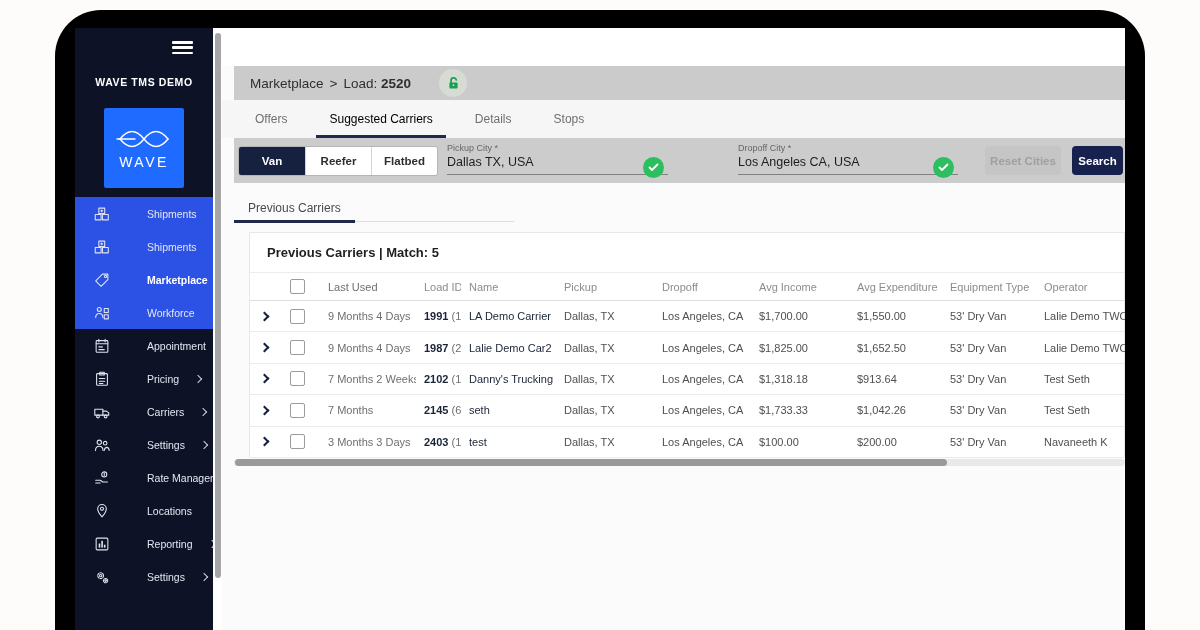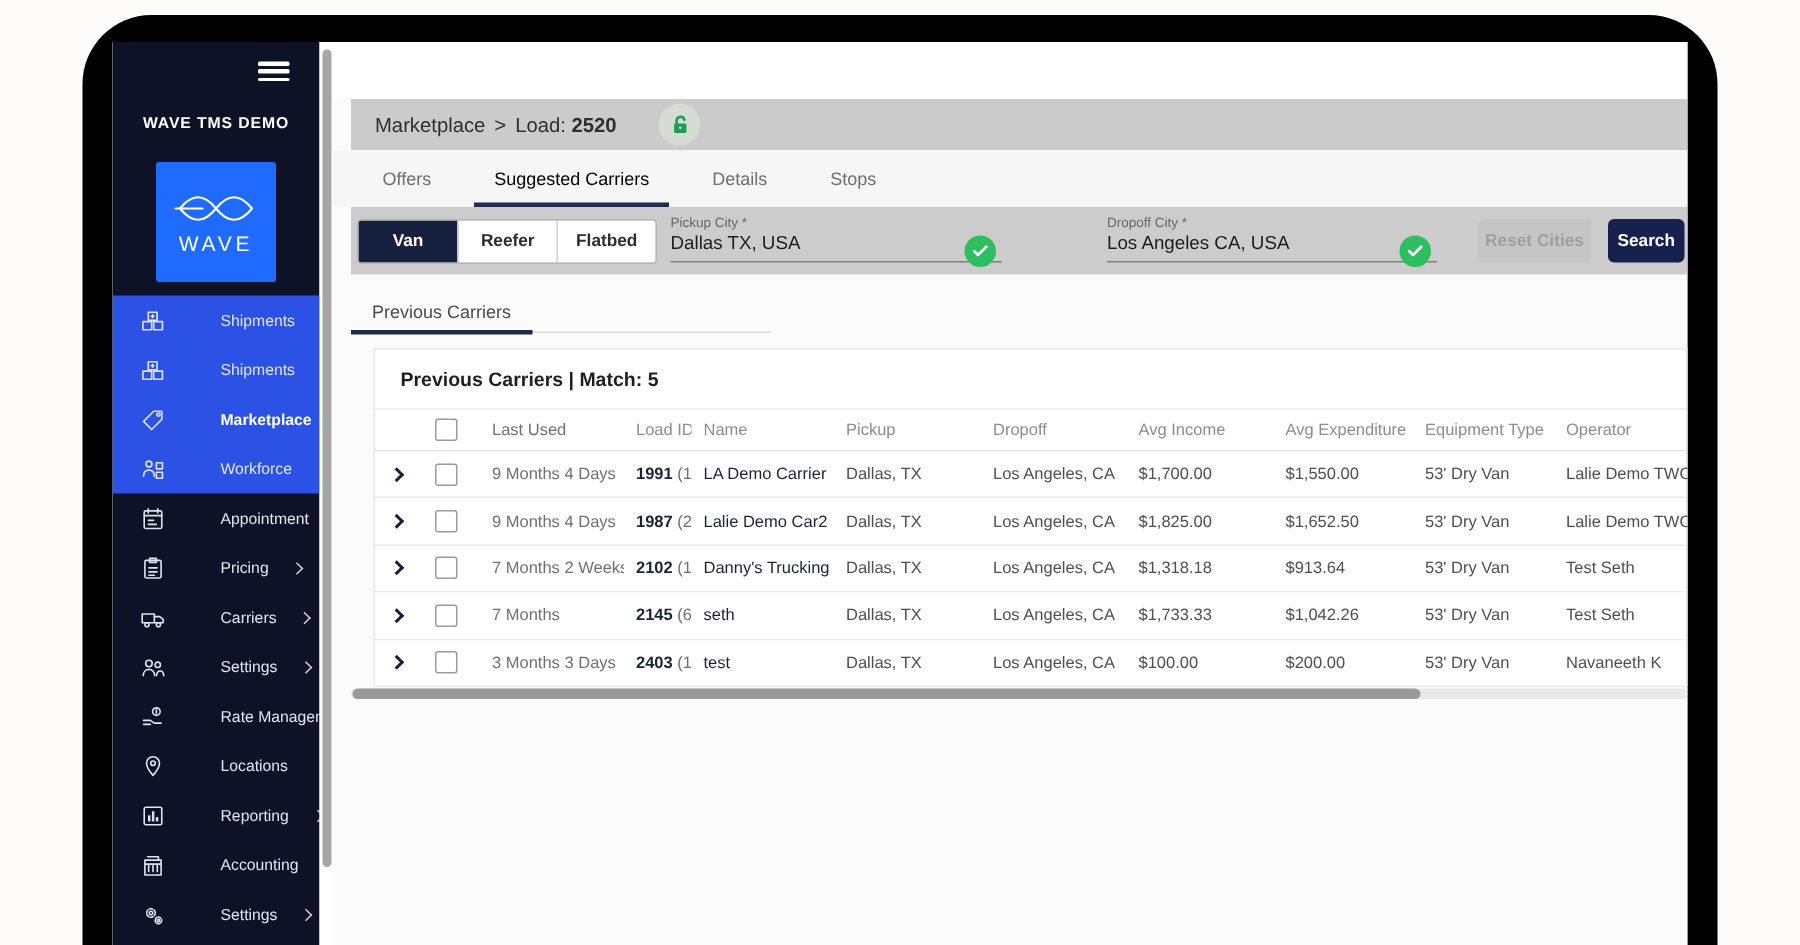--- a/index.html
+++ b/index.html
@@ -247,31 +247,20 @@
                   <rect x="9.2" y="6.5" width="1.8" height="7.5" fill="#dfe3ee" stroke="none"></rect>
                   <rect x="12.1" y="10.8" width="1.8" height="3.2" fill="#dfe3ee" stroke="none"></rect>
                 </svg>
             </span>
             <span class="nav-label">Reporting</span>
             <span class="chev-right"></span>
           </div>
           <div class="nav-item">
             <span class="nicon">
               <svg width="18" height="18" viewBox="0 0 20 20">
-                  <rect x="4" y="6" width="12" height="11"></rect>
-                  <path d="M6 3.5h8V6 M6.8 9v5.5 M10 9v5.5 M13.2 9v5.5 M4 9h12"></path>
-                </svg>
-            </span>
-            <span class="nav-label">Accounting</span>
-            <span class="badge">30</span>
-            <span class="chev-right"></span>
-          </div>
-          <div class="nav-item">
-            <span class="nicon">
-              <svg width="18" height="18" viewBox="0 0 20 20">
                   <circle cx="8.5" cy="8.5" r="3.2" stroke-dasharray="2.2 1.2"></circle>
                   <circle cx="8.5" cy="8.5" r="1.3"></circle>
                   <circle cx="14" cy="14" r="2.4" stroke-dasharray="1.8 1"></circle>
                   <circle cx="14" cy="14" r="0.9"></circle>
                 </svg>
             </span>
             <span class="nav-label">Settings</span>
             <span class="chev-right"></span>
           </div>
         </nav>

